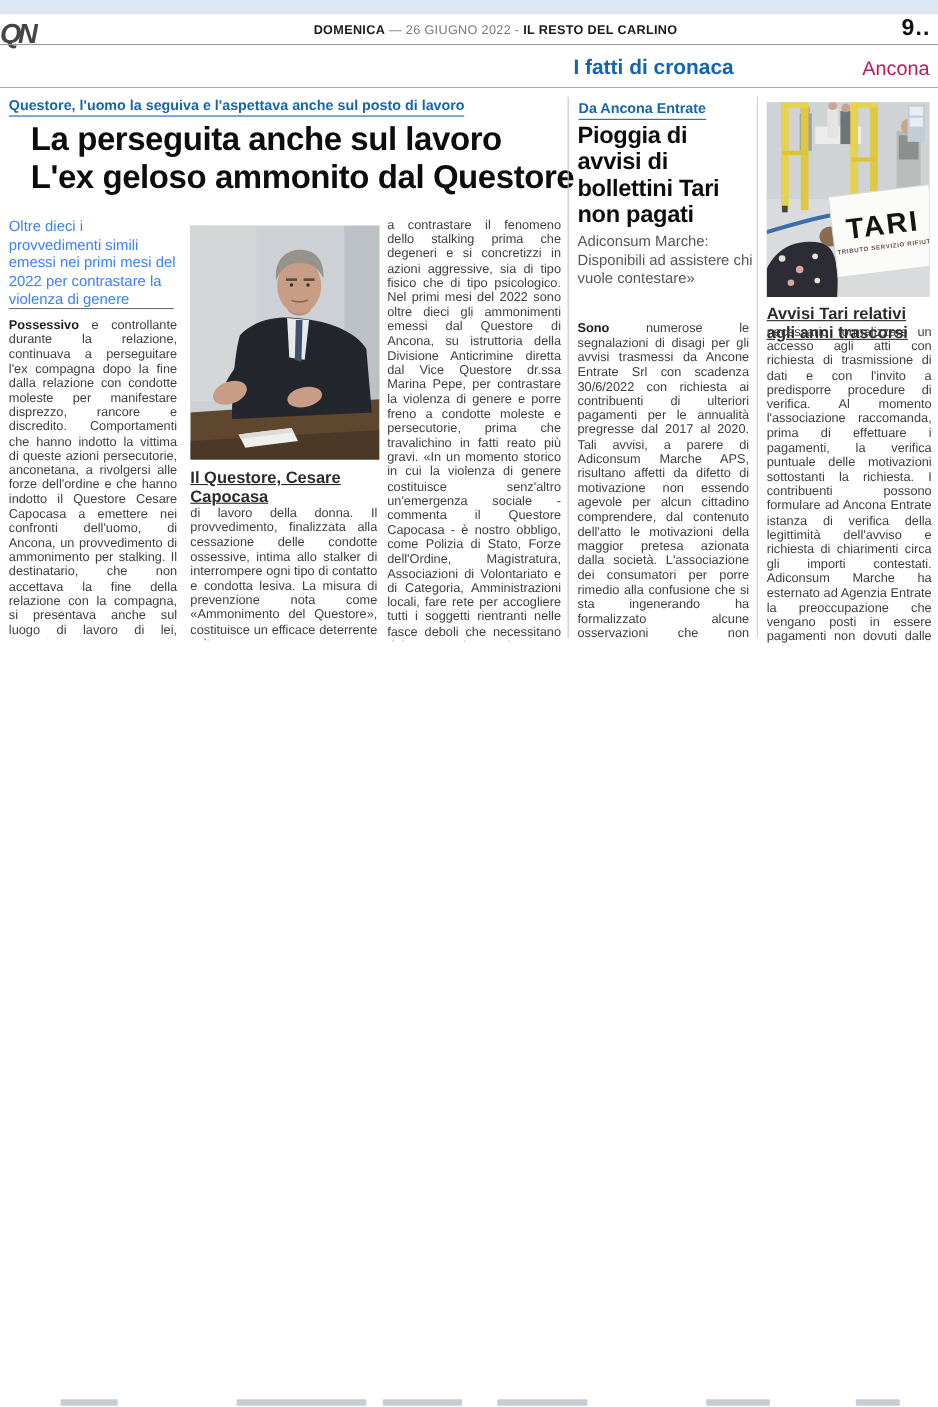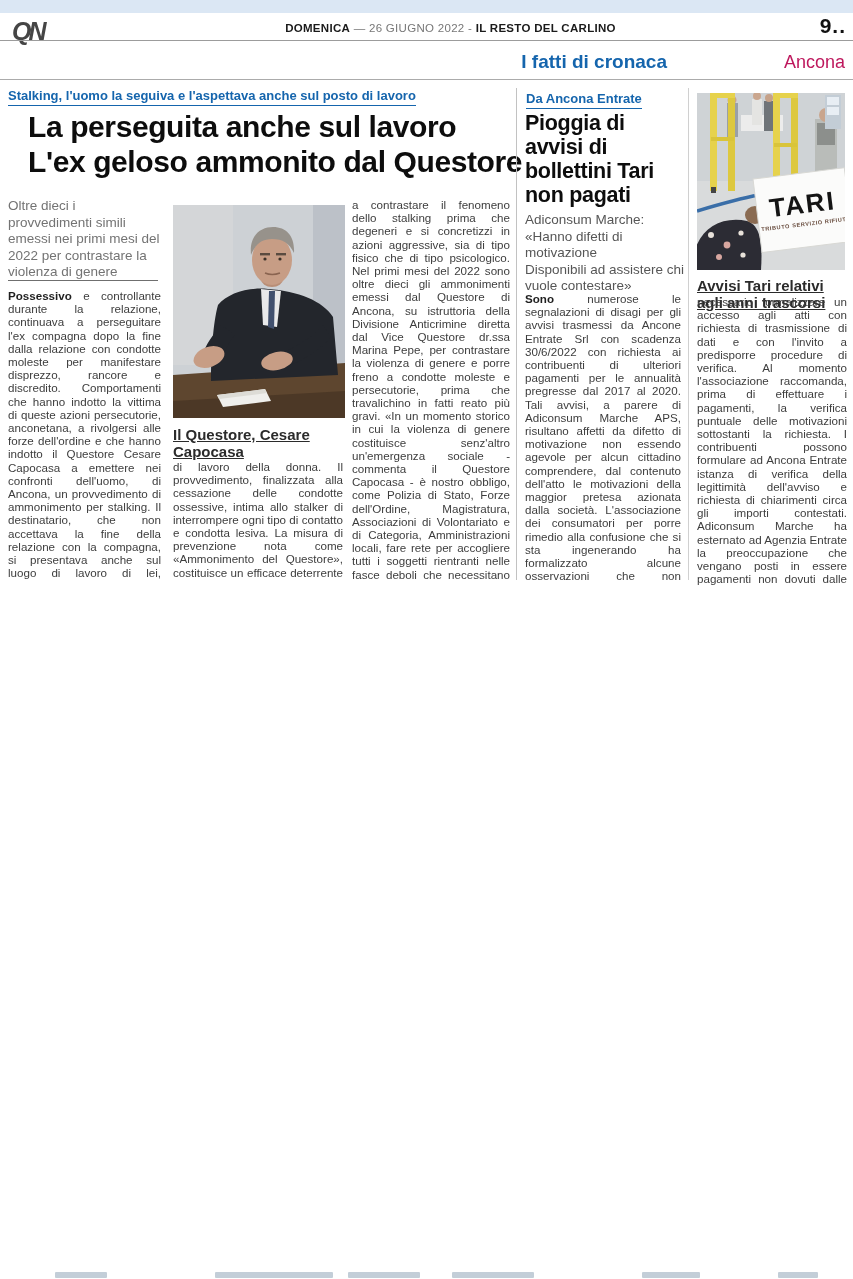--- a/index.html
+++ b/index.html
@@ -2,38 +2,38 @@
 <html lang="it"><head>
 <meta charset="utf-8">
 <style>
   * { margin:0; padding:0; box-sizing:border-box; }
   html,body { background:#ffffff; }
   body { font-family:"Liberation Sans", sans-serif; }
   .page { position:relative; width:853px; height:1279px; background:#fff; overflow:hidden; }
 
   .topstrip { position:absolute; left:0; top:0; width:853px; height:13px; background:#dbe7f4; }
 
-  .masthead-logo { position:absolute; left:12px; top:17px; font-size:25px; font-weight:900; font-style:italic; letter-spacing:-3px; color:#454545; }
+  .masthead-logo { position:absolute; left:0; top:17px; font-size:25px; font-weight:900; font-style:italic; letter-spacing:-3px; color:#454545; }
   .masthead-center { position:absolute; left:0; top:22px; width:853px; text-align:center; font-size:11.5px; color:#777; letter-spacing:.3px;padding-left:48px; }
   .masthead-center b { color:#1a1a1a; }
   .page-number { position:absolute; right:7px; top:14px; font-size:21px; font-weight:800; color:#111; letter-spacing:1px; }
 
   .rule { position:absolute; background:#9c9c9c; }
   .rule-h { height:1px; }
   .rule-v { width:1px; }
 
   .section-title { position:absolute; left:0; top:51px; width:667px; text-align:right; font-size:19px; font-weight:800; color:#1565ad;padding-left:24px; }
   .section-loc { position:absolute; right:8px; top:52px; font-size:18px; color:#be185d; }
 
   .kicker { position:absolute; font-size:13px; font-weight:600; color:#1565ad; }
   .kicker span { display:inline-block; border-bottom:1px solid #1565ad; padding-bottom:2px; }
 
   .headline-main { position:absolute; left:8px; top:109px; width:505px; font-size:30px; line-height:35px; font-weight:800; color:#0d0d0d; letter-spacing:-.4px;margin-left:20px; }
 
-  .standfirst { position:absolute; left:8px; top:198px; width:152px; font-size:13.5px; line-height:16.5px; color:#737373; }
+  .standfirst { position:absolute; left:8px; top:198px; width:152px; font-size:13.5px; line-height:16.5px; color:#3b82f6; }
   .standfirst-rule { left:8px; top:280px; width:150px; background:#6f6f6f; }
 
   .bodytxt { position:absolute; font-size:11.6px; line-height:13.2px; color:#3d3d3d; text-align:justify; overflow:hidden; hyphens:auto; -webkit-hyphens:auto; }
   .lead-word { font-weight:800; color:#1f1f1f; }
 
   .photo-caption { position:absolute; font-size:15px; font-weight:700; color:#2b2b2b;text-decoration:underline; }
 
   .photo-frame { position:absolute; overflow:hidden; background:#c9ccd0; }
 
   .tari-headline { position:absolute; left:525px; top:111px; width:158px; font-size:21.5px; line-height:24px; font-weight:800; color:#0d0d0d; letter-spacing:-.3px; }
@@ -56,21 +56,21 @@
   </div>
   <div class="page-number">9..</div>
 
   <div class="rule rule-h" style="left:0; top:40px; width:853px;"></div>
 
   <div class="section-title">I fatti di cronaca</div>
   <div class="section-loc">Ancona</div>
   <div class="rule rule-h" style="left:0; top:79px; width:853px; background:#ababab;"></div>
 
   <div class="kicker" style="left:8px; top:88px;">
-    <span>Stalking, l'uomo la seguiva e l'aspettava anche sul posto di lavoro</span>
+    <span>Questore, l'uomo la seguiva e l'aspettava anche sul posto di lavoro</span>
   </div>
 
   <div class="headline-main">
     <div>La perseguita anche sul lavoro</div>
     <div>L'ex geloso ammonito dal Questore</div>
   </div>
 
   <div class="standfirst">Oltre dieci i provvedimenti simili emessi nei primi mesi del 2022 per contrastare la violenza di genere</div>
   <div class="rule rule-h standfirst-rule"></div>
   <div class="bodytxt" style="left:8px; top:289px; width:153px; height:292px;">
@@ -119,21 +119,20 @@
 
   <div class="rule rule-v" style="left:516px; top:88px; height:492px; background:#c2c2c2;"></div>
   <div class="rule rule-v" style="left:688px; top:88px; height:492px; background:#d0d0d0;"></div>
 
   <div class="kicker" style="left:526px; top:91px;text-align:right;">
     <span>Da Ancona Entrate</span>
   </div>
   <div class="tari-headline">Pioggia di avvisi di bollettini Tari non pagati</div>
   <div class="tari-subhead">
     <div>Adiconsum Marche:</div>
-    <div>«Hanno difetti di motivazione</div>
     <div>Disponibili ad assistere chi</div>
     <div>vuole contestare»</div>
   </div>
   <div class="bodytxt" style="left:525px; top:292px; width:156px; height:290px;">
     <span class="lead-word">Sono</span><span> numerose le segnalazioni di disagi per gli avvisi trasmessi da Ancone Entrate Srl con scadenza 30/6/2022 con richiesta ai contribuenti di ulteriori pagamenti per le annualità pregresse dal 2017 al 2020. Tali avvisi, a parere di Adiconsum Marche APS, risultano affetti da difetto di motivazione non essendo agevole per alcun cittadino comprendere, dal contenuto dell'atto le motivazioni della maggior pretesa azionata dalla società. L'associazione dei consumatori per porre rimedio alla confusione che si sta ingenerando ha formalizzato alcune osservazioni che non sembrano essere condivise dalla dirigenza di Ancona Entrate; si è reso così</span>
   </div>
 
   <div class="photo-frame" style="left:697px; top:93px; width:148px; height:177px;">
     <svg width="148" height="177" viewBox="0 0 148 177" xmlns="http://www.w3.org/2000/svg">
       <rect x="0" y="0" width="148" height="177" fill="#cfd3d6"></rect>

